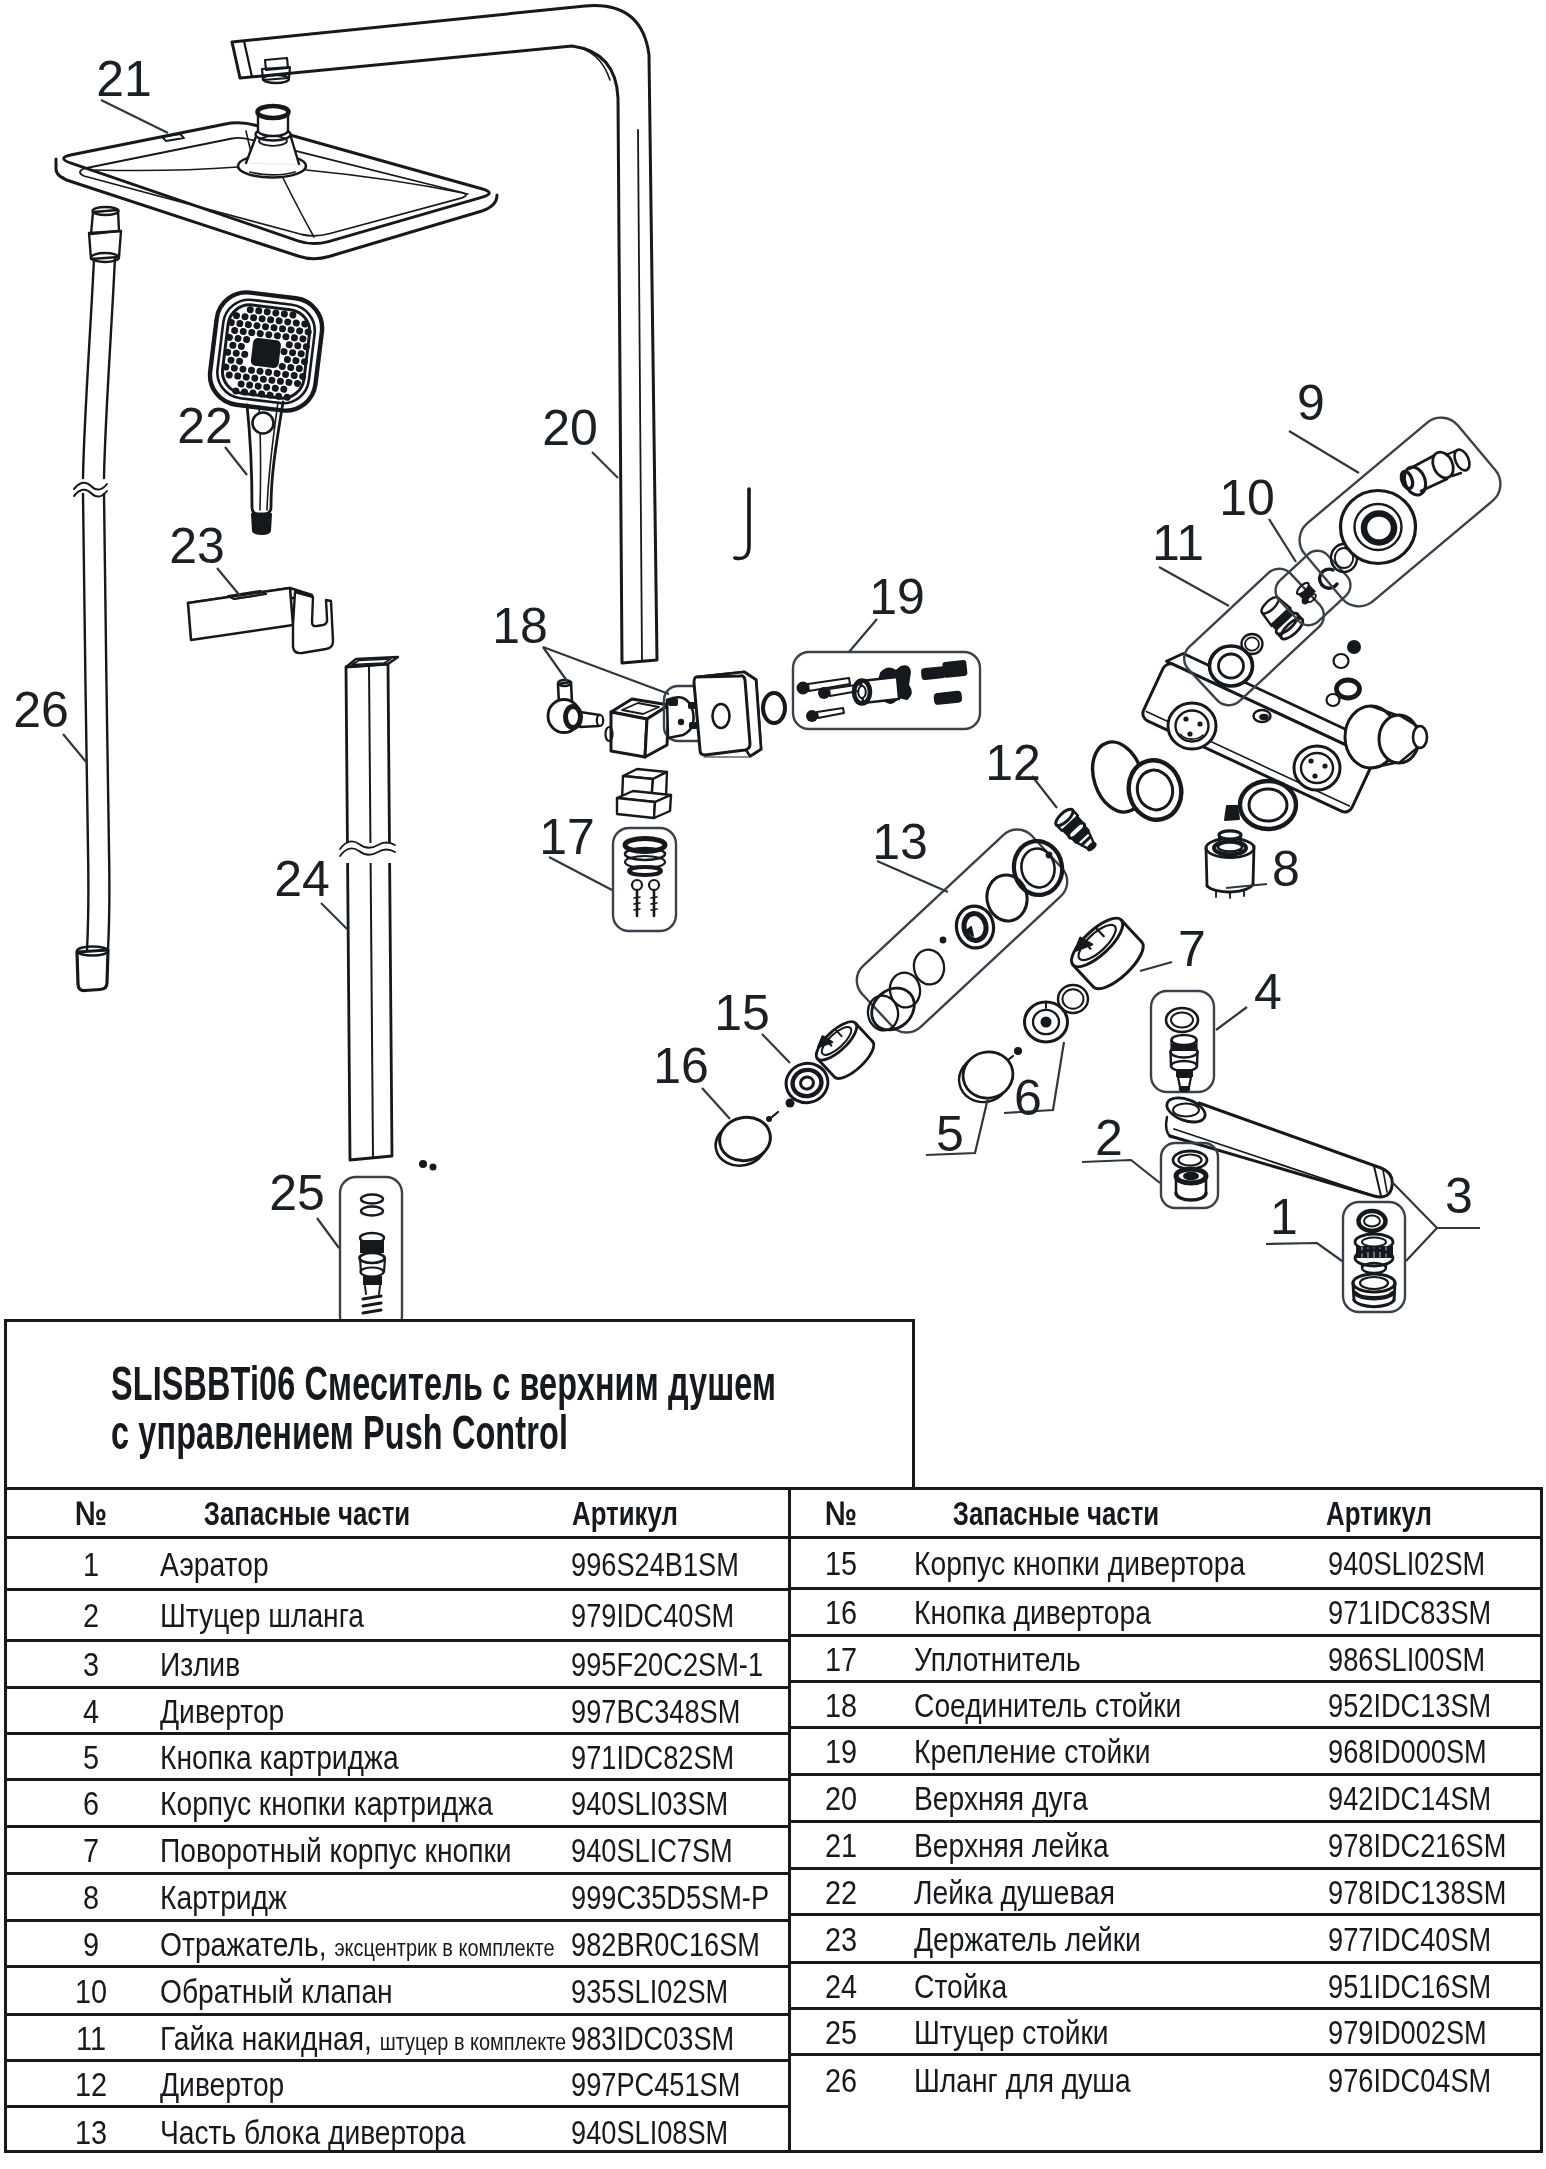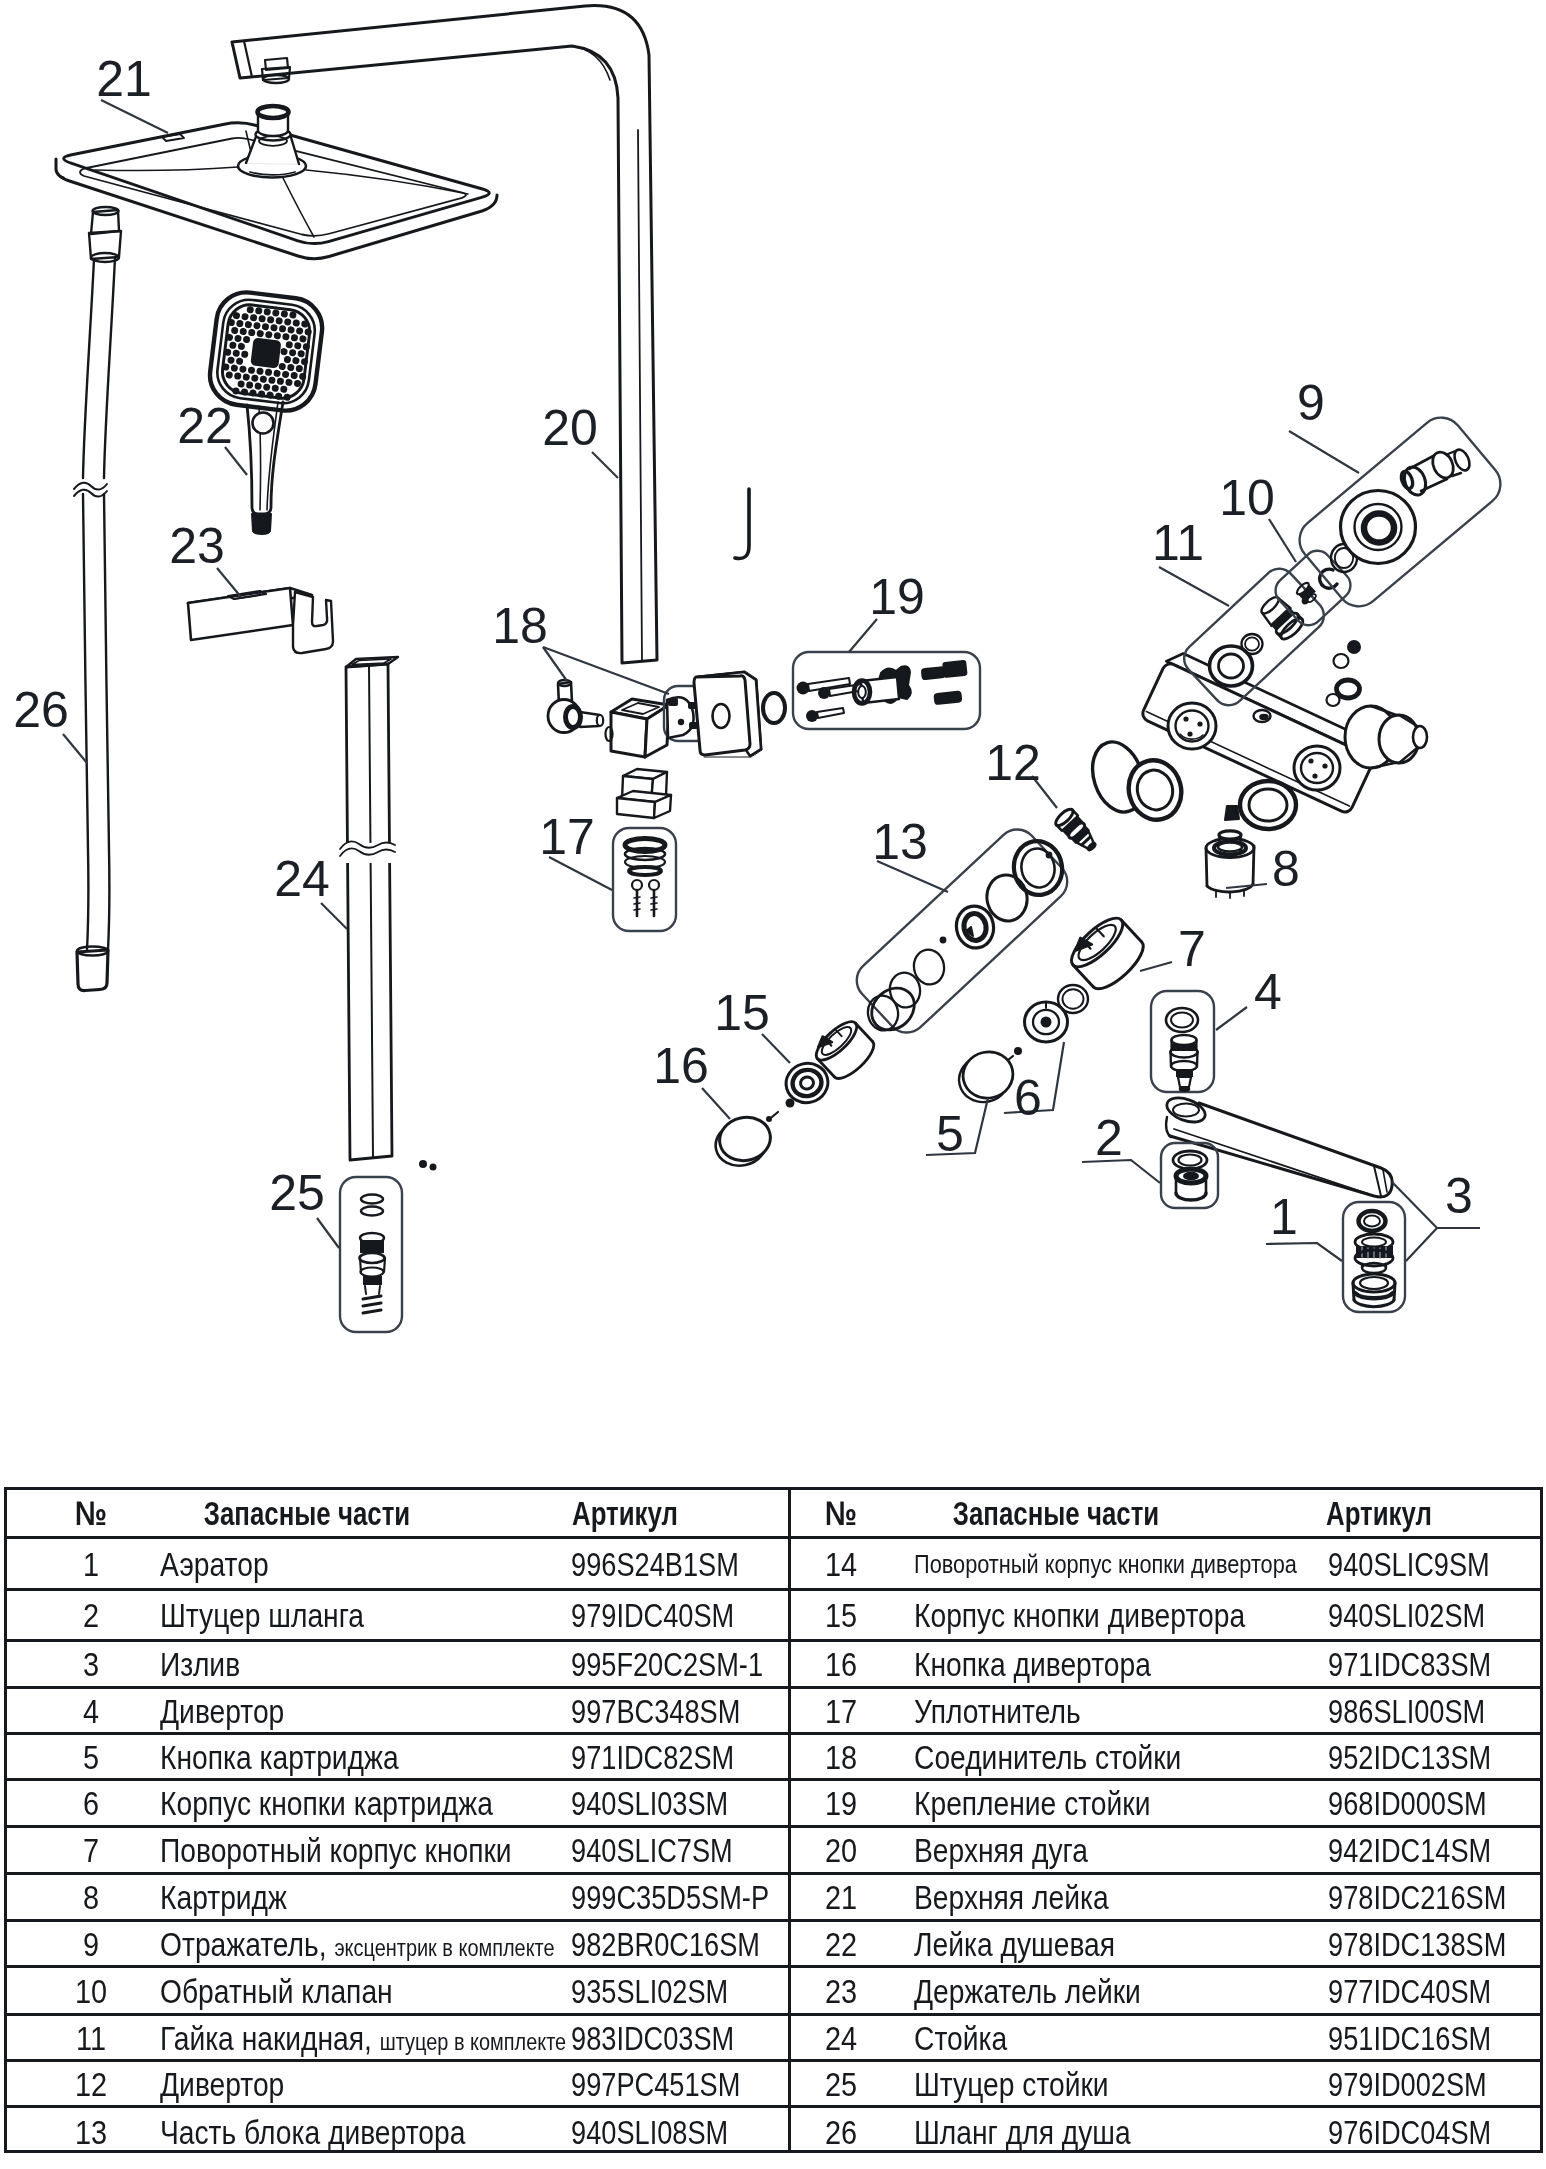--- a/index.html
+++ b/index.html
@@ -726,20 +726,24 @@
 
 <text x="1284" y="1234" font-size="50" fill="#1b2026" text-anchor="middle" font-family="Liberation Sans, sans-serif">1</text>
 
 <text x="1459" y="1213" font-size="50" fill="#1b2026" text-anchor="middle" font-family="Liberation Sans, sans-serif">3</text>
 
 <text x="742" y="1030" font-size="50" fill="#1b2026" text-anchor="middle" font-family="Liberation Sans, sans-serif">15</text>
 
 <text x="681" y="1083" font-size="50" fill="#1b2026" text-anchor="middle" font-family="Liberation Sans, sans-serif">16</text>
 </svg>
 
+<div id="titlebox">
+
+<div id="titletext">SLISBBTi06 Смеситель с верхним душем<br>с управлением Push Control</div>
+</div>
 
 <div class="tb" id="tleft" style="left:4px;top:1487px;width:787px;height:666px;border-right:none;">
 
 <div class="row" style="height:49px;">
         <span class="c1 hd" style="left:0px;width:168px;">№</span>
         <span class="c2 hd" style="left:150px;width:300px;text-align:center;">Запасные части</span>
         <span class="c3 hd" style="left:518px;width:200px;text-align:center;">Артикул</span>
       </div>
 
 <div class="row" style="height:52px;">
@@ -822,25 +826,20 @@
 </div>
 
 <div class="tb" id="tright" style="left:788px;top:1487px;width:755px;height:666px;">
 
 <div class="row" style="height:49px;">
         <span class="c1 hd" style="left:0px;width:100px;">№</span>
         <span class="c2 hd" style="left:65px;width:400px;text-align:center;">Запасные части</span>
         <span class="c3 hd" style="left:488px;width:200px;text-align:center;">Артикул</span>
       </div>
 
-<div class="row" style="height:52px;">
-        <span class="c1" style="left:0px;width:100px;">14</span>
-        <span class="c2 sm" style="left:123px;">Поворотный корпус кнопки дивертора</span>
-        <span class="c3" style="left:537px;">940SLIC9SM</span>
-      </div>
 
 <div class="row" style="height:51px;">
         <span class="c1" style="left:0px;width:100px;">15</span>
         <span class="c2" style="left:123px;">Корпус кнопки дивертора</span>
         <span class="c3" style="left:537px;">940SLI02SM</span>
       </div>
 
 <div class="row" style="height:47px;">
         <span class="c1" style="left:0px;width:100px;">16</span>
         <span class="c2" style="left:123px;">Кнопка дивертора</span>

